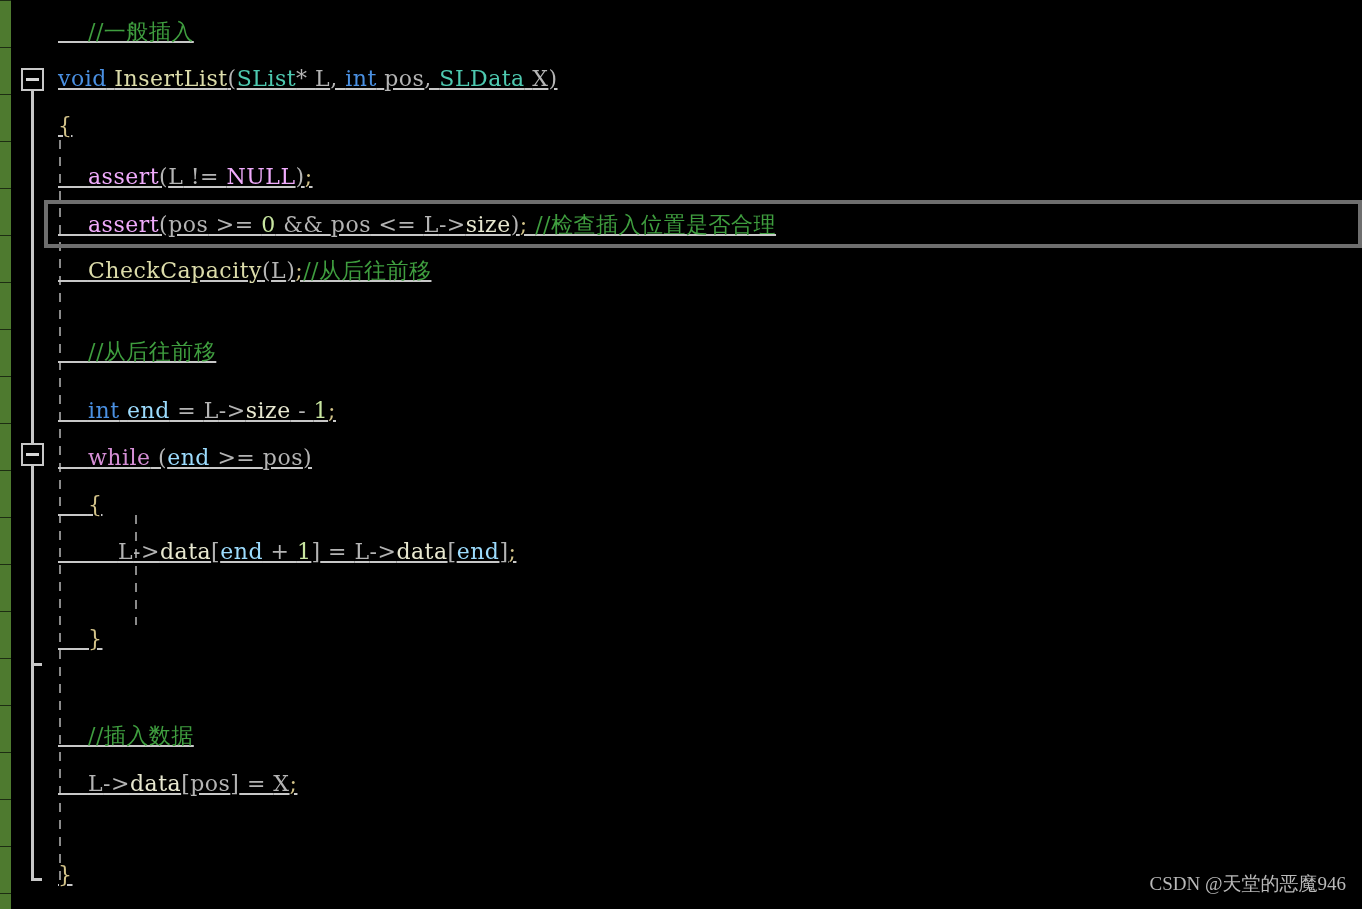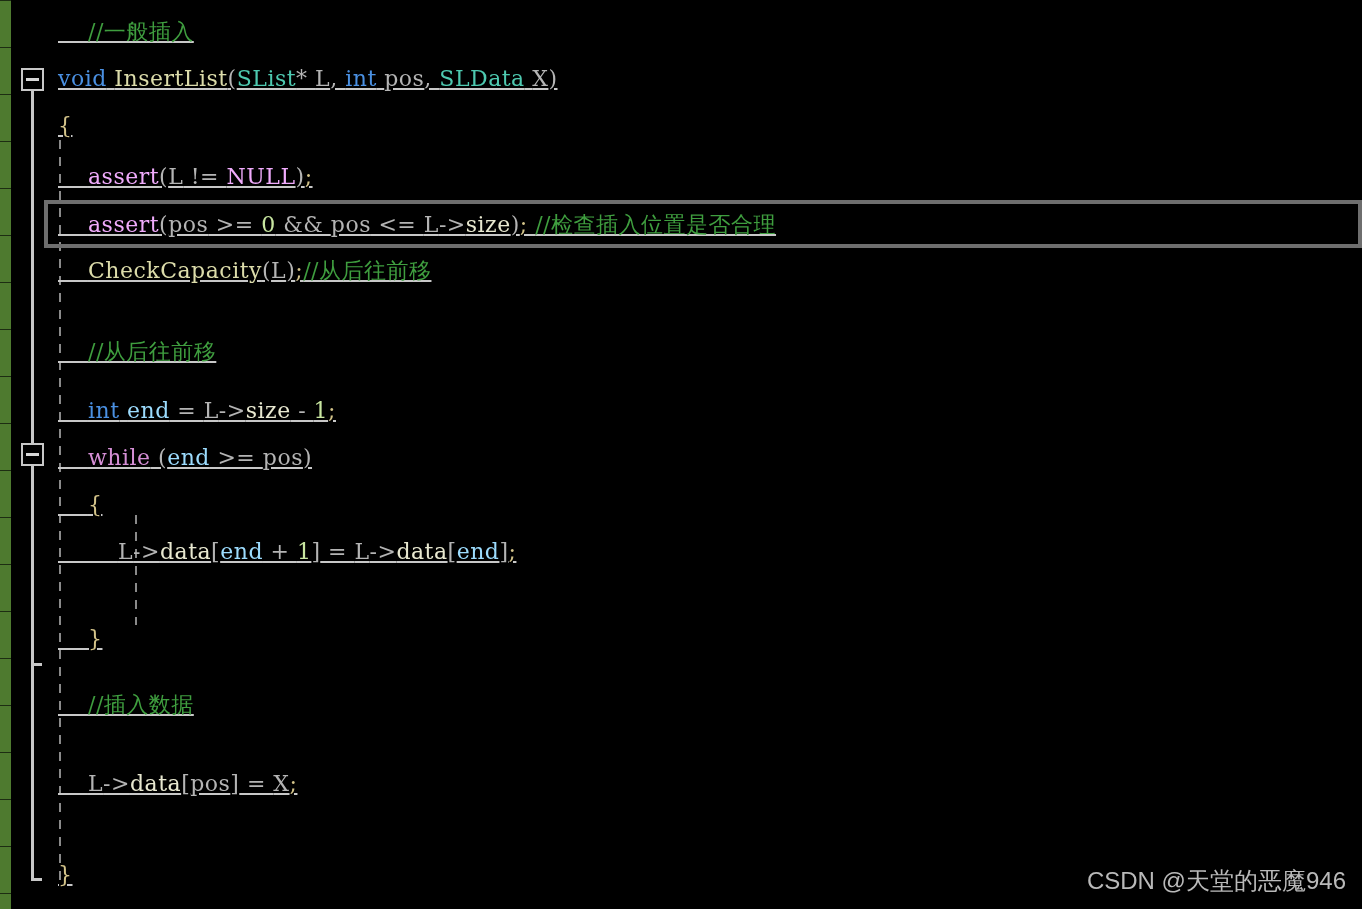--- a/index.html
+++ b/index.html
@@ -111,22 +111,22 @@
   .t-plain    { color:#b4b4b4; }
   .t-num      { color:#c8e6a0; }
   .t-punct    { color:#b4b4b4; }
   .t-brace    { color:#d4c48a; }
   .t-field    { color:#e8e8d0; }
 
   
   .watermark {
     position:absolute;
     right:16px; bottom:12px;
-    font-family:Liberation Sans, sans-serif;
-    font-size:24px;
+    font-family:Liberation Serif, serif;
+    font-size:19px;
     color:#b9b9b9;
     white-space:pre;
   }
 </style>
 </head>
 <body>
 
 <div id="editor">
 
   <div class="change-bar" id="changebar">
@@ -174,21 +174,21 @@
       <div class="code-line" style="top: 201px;"><span class="t-plain">    </span><span class="t-macro">assert</span><span class="t-punct">(</span><span class="t-plain">pos</span><span class="t-punct"> &gt;= </span><span class="t-num">0</span><span class="t-punct"> &amp;&amp; </span><span class="t-plain">pos</span><span class="t-punct"> &lt;= </span><span class="t-plain">L</span><span class="t-punct">-&gt;</span><span class="t-field">size</span><span class="t-punct">)</span><span class="t-brace">; </span><span class="t-comment">//检查插入位置是否合理</span></div>
       <div class="code-line" style="top: 247px;"><span class="t-plain">    </span><span class="t-func">CheckCapacity</span><span class="t-punct">(</span><span class="t-plain">L</span><span class="t-punct">)</span><span class="t-brace">;</span><span class="t-comment">//从后往前移</span></div>
       <div class="code-line" style="top: 294px;"></div>
       <div class="code-line" style="top: 328px;"><span class="t-plain">    </span><span class="t-comment">//从后往前移</span></div>
       <div class="code-line" style="top: 387px;"><span class="t-plain">    </span><span class="t-keyword">int</span><span class="t-plain"> </span><span class="t-var">end</span><span class="t-punct"> = </span><span class="t-plain">L</span><span class="t-punct">-&gt;</span><span class="t-field">size</span><span class="t-punct"> - </span><span class="t-num">1</span><span class="t-brace">;</span></div>
       <div class="code-line" style="top: 434px;"><span class="t-plain">    </span><span class="t-ctrl">while</span><span class="t-punct"> (</span><span class="t-var">end</span><span class="t-punct"> &gt;= </span><span class="t-plain">pos</span><span class="t-punct">)</span></div>
       <div class="code-line" style="top: 481px;"><span class="t-plain">    </span><span class="t-brace">{</span></div>
       <div class="code-line" style="top: 528px;"><span class="t-plain">        </span><span class="t-plain">L</span><span class="t-punct">-&gt;</span><span class="t-field">data</span><span class="t-punct">[</span><span class="t-var">end</span><span class="t-punct"> + </span><span class="t-num">1</span><span class="t-punct">]</span><span class="t-punct"> = </span><span class="t-plain">L</span><span class="t-punct">-&gt;</span><span class="t-field">data</span><span class="t-punct">[</span><span class="t-var">end</span><span class="t-punct">]</span><span class="t-brace">;</span></div>
       <div class="code-line" style="top: 615px;"><span class="t-plain">    </span><span class="t-brace">}</span></div>
       <div class="code-line" style="top: 662px;"></div>
-      <div class="code-line" style="top: 681px; text-align: right;"><span class="t-plain">    </span><span class="t-comment">//插入数据</span></div>
+      <div class="code-line" style="top: 712px; text-align: right;"><span class="t-plain">    </span><span class="t-comment">//插入数据</span></div>
       <div class="code-line" style="top: 760px;"><span class="t-plain">    </span><span class="t-plain">L</span><span class="t-punct">-&gt;</span><span class="t-field">data</span><span class="t-punct">[</span><span class="t-plain">pos</span><span class="t-punct">]</span><span class="t-punct"> = </span><span class="t-plain">X</span><span class="t-brace">;</span></div>
       <div class="code-line" style="top: 851px;"><span class="t-brace">}</span></div>
     </div>
 
   <div class="line-highlight" id="linehl" style="left: 44px; top: 200px; width: 1318px; height: 48px; border-color: rgb(110, 110, 110);"></div>
 
   <div class="watermark">CSDN @天堂的恶魔946</div>
 
 </div>
 

